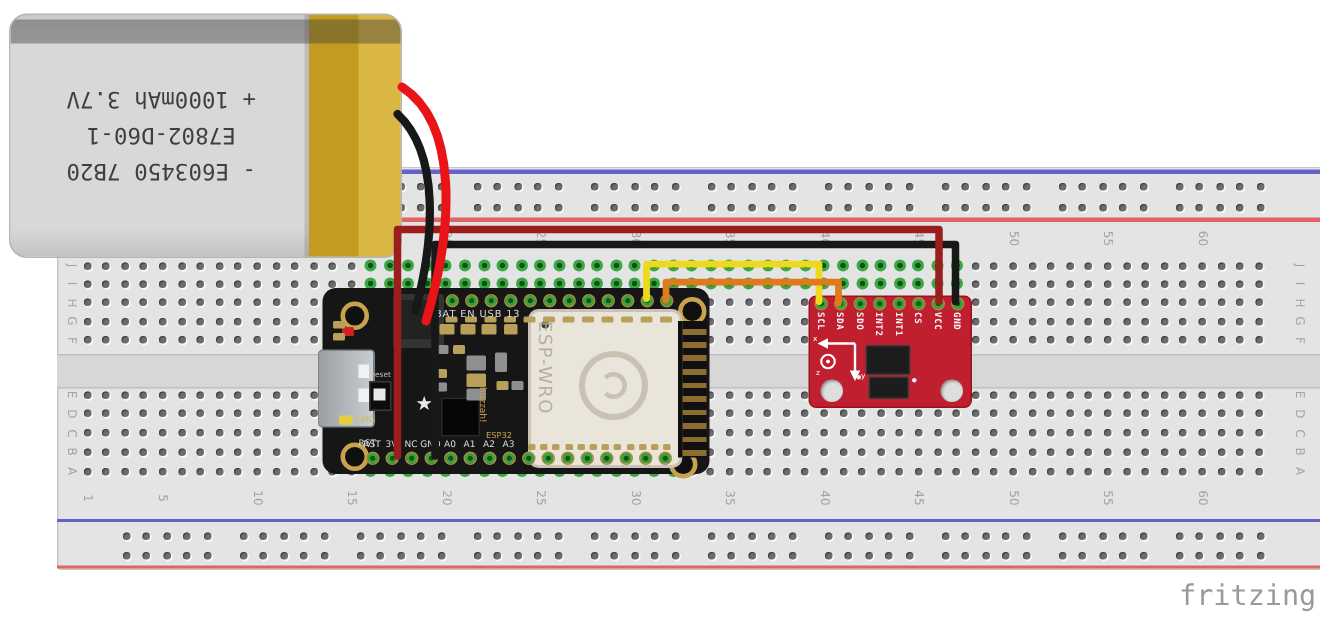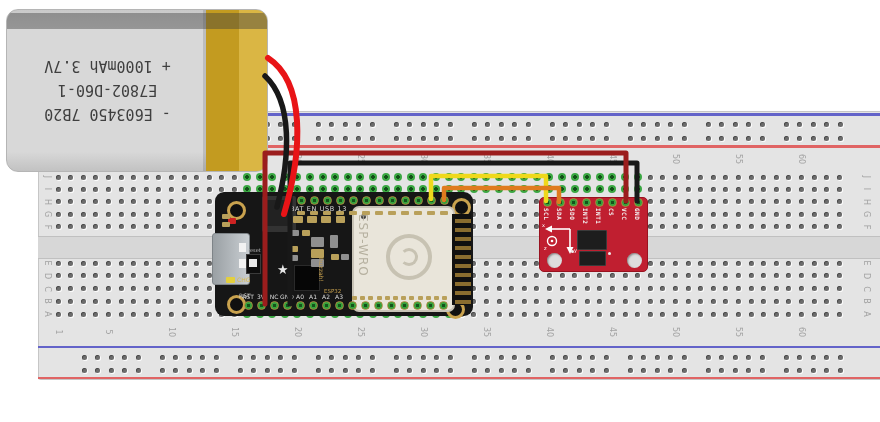--- a/index.html
+++ b/index.html
@@ -1108,13 +1108,14 @@
 
   <svg class="wires">
     <path id="wGnd" d="M 290,304 L 290,163 L 637,163 L 637,201" fill="none" stroke-width="5" stroke-linecap="round" stroke-linejoin="round" stroke="#181818"></path>
     <path id="wPwr" d="M 265,304 L 265,153 L 626,153 L 626,201" fill="none" stroke-width="5" stroke-linecap="round" stroke-linejoin="round" stroke="#9b1d1d"></path>
     <path id="wScl" d="M 431,199 L 431,176 L 546,176 L 546,201" fill="none" stroke-width="4.5" stroke-linecap="round" stroke-linejoin="round" stroke="#efd91c"></path>
     <path id="wSda" d="M 444,200 L 444,188 L 559,188 L 559,202" fill="none" stroke-width="4.5" stroke-linecap="round" stroke-linejoin="round" stroke="#df7b1e"></path>
     <path id="wBneg" d="M 265,76 C 293,102 290,158 277,207" fill="none" stroke-width="5.5" stroke-linecap="round" stroke="#181818"></path>
     <path id="wBpos" d="M 268,58 C 305,82 303,150 284,214" fill="none" stroke-width="6" stroke-linecap="round" stroke="#e81417"></path>
   </svg>
 
+  <div class="watermark">fritzing</div>
 </div>
 
 </body></html>

